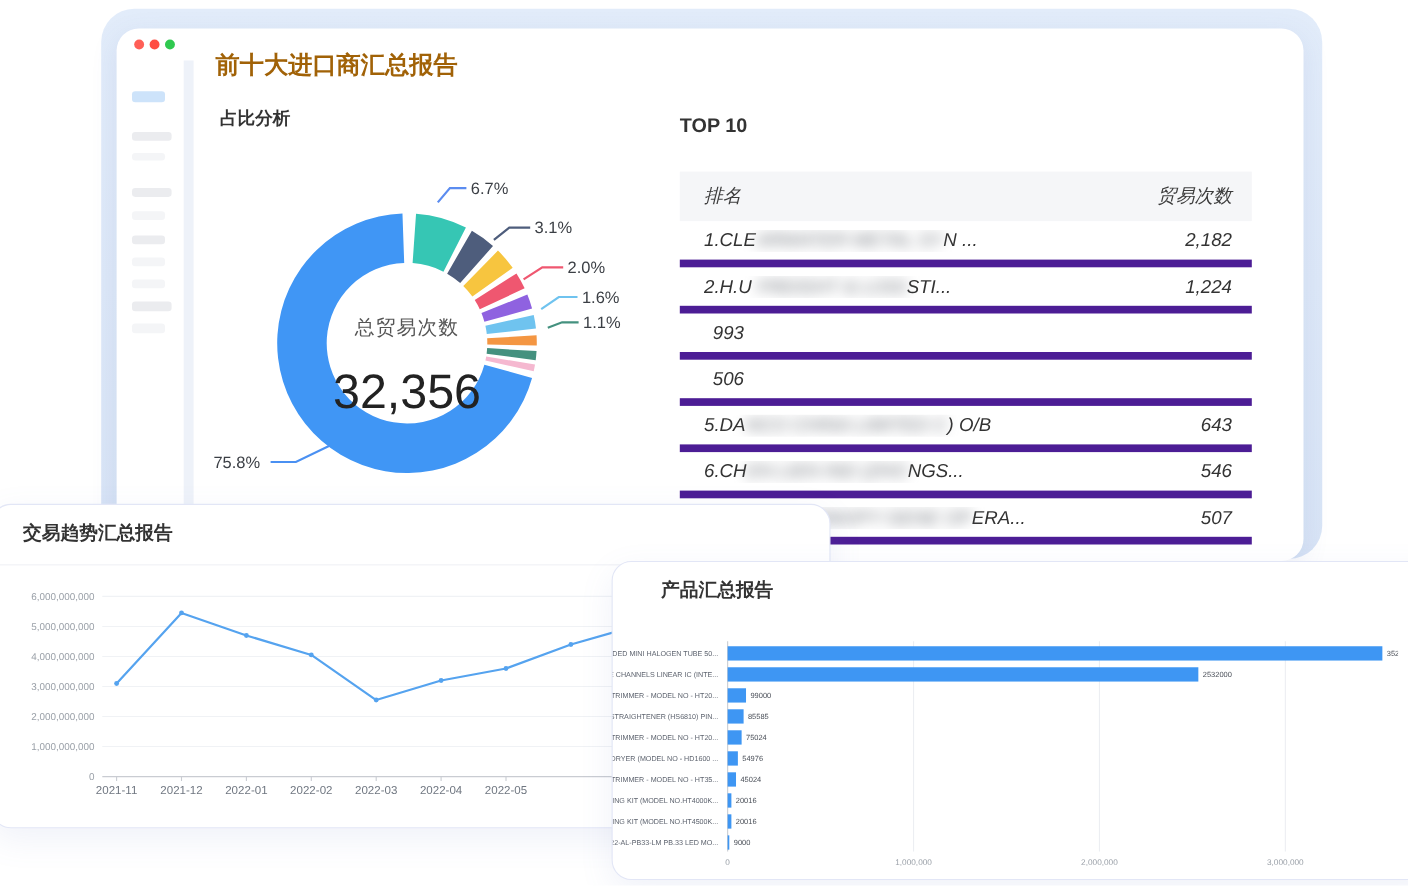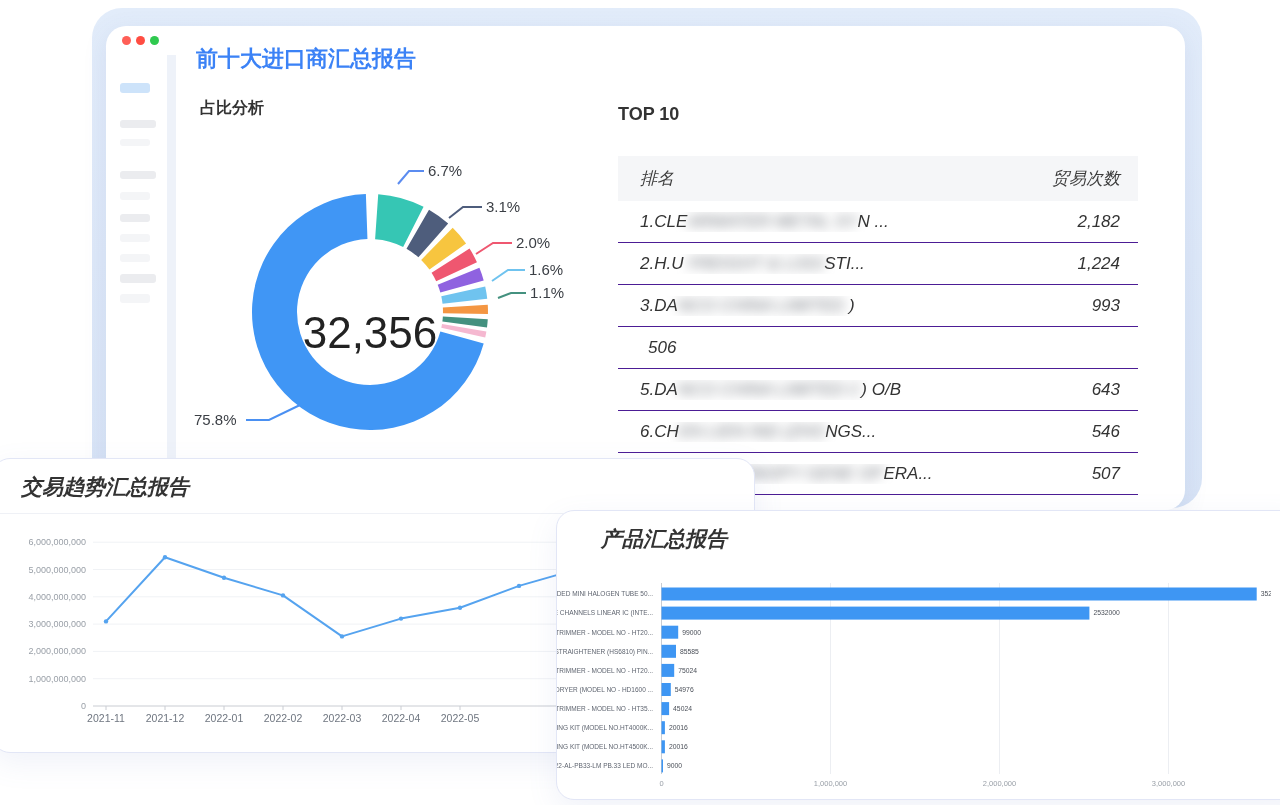--- a/index.html
+++ b/index.html
@@ -8,41 +8,41 @@
   .backdrop{position:absolute;left:92px;top:8px;width:1110px;height:500px;
             background:linear-gradient(180deg,#e2ecfa 0%,#d8e4f6 100%);border-radius:30px;}
   .window{position:absolute;left:106px;top:26px;width:1079px;height:484px;background:#fff;
           border-radius:20px;box-shadow:0 6px 24px rgba(90,110,170,.10);}
   .dots{position:absolute;left:16px;top:10px;display:flex;gap:5px;}
   .dot{width:9px;height:9px;border-radius:50%;}
   .side-divider{position:absolute;left:61px;top:29px;width:9px;height:455px;background:#eef2f9;}
   .skel{position:absolute;left:14px;border-radius:3px;background:#ebecef;}
   .skel.blue{background:#cde3fa;}
   .skel.lite{background:#f4f5f7;}
-  .page-title{position:absolute;left:90px;top:18px;font-size:22px;font-weight:700;color:#3b82f6;}
+  .page-title{position:absolute;left:90px;top:18px;font-size:22px;font-weight:700;color:#a16207;}
   .sec-label{position:absolute;left:94px;top:72px;font-size:16px;font-weight:600;color:#333;}
   .top10-title{position:absolute;left:512px;top:78px;font-size:18px;font-weight:600;color:#333;}
   .ttable{position:absolute;left:512px;top:130px;width:520px;font-style:italic;}
   .thead{height:45px;background:#f5f6f8;display:flex;align-items:center;justify-content:space-between;
          padding:0 18px 0 22px;box-sizing:border-box;font-size:17px;color:#3c3c3c;}
   .trow{height:42px;display:flex;align-items:center;justify-content:space-between;
-        padding:0 18px 0 22px;box-sizing:border-box;border-bottom:1px solid #4c1d95;
+        padding:0 18px 0 22px;box-sizing:border-box;border-bottom:7px solid #4c1d95;
         font-size:17px;color:#333;overflow:hidden;}
   .tname{white-space:nowrap;overflow:hidden;}
   .tval{flex:0 0 auto;margin-left:8px;}
   .blurred{filter:blur(6px);color:#6a6f77;}
   #donut-overlay{position:absolute;left:0;top:0;width:1079px;height:484px;pointer-events:none;}
   .donut-center{position:absolute;left:154px;top:260px;width:220px;text-align:center;pointer-events:none;}
   .donut-center .lab{font-size:18px;color:#555;letter-spacing:1px;}
   .donut-center .val{font-size:44px;color:#222;margin-top:22px;}
   .card{position:absolute;background:#fff;border:1px solid #e2e6f6;border-radius:18px;
         box-shadow:0 10px 30px rgba(110,125,200,.10);}
   .trend-card{left:-8px;top:458px;width:761px;height:293px;z-index:5;}
   .product-card{left:556px;top:510px;width:716px;height:288px;z-index:10;padding-left:37px;}
-  .card-title{position:absolute;left:28px;top:14px;font-size:21px;font-weight:700;color:#333;font-style:italic;}
+  .card-title{position:absolute;left:28px;top:14px;font-size:17px;font-weight:700;color:#333;}
   .product-card .card-title{left:44px;}
   .card-divider{position:absolute;left:0;top:54px;width:100%;height:1px;background:#eff1f6;}
   svg text{font-family:"Liberation Sans","DejaVu Sans",sans-serif;}
 </style>
 </head>
 <body>
 
 <div class="page">
   <div class="backdrop"></div>
 
@@ -88,40 +88,40 @@
         <polyline points="370,228 387,217 406,217" fill="none" stroke="#ef5770" stroke-width="2"></polyline>
         <text x="410" y="222" font-size="15" fill="#3b3f45">2.0%</text>
         <polyline points="386,255 402,244 419,244" fill="none" stroke="#6fc3ef" stroke-width="2"></polyline>
         <text x="423" y="249" font-size="15" fill="#3b3f45">1.6%</text>
         <polyline points="392,272 405,267 420,267" fill="none" stroke="#44917f" stroke-width="2"></polyline>
         <text x="424" y="272" font-size="15" fill="#3b3f45">1.1%</text>
         <polyline points="140,394 163,394 194,379" fill="none" stroke="#4a90f2" stroke-width="2"></polyline>
         <text x="88" y="399" font-size="15" fill="#3b3f45">75.8%</text>
       </svg>
     <div class="donut-center">
+      <div class="lab">总贸易次数</div>
       <div class="val">32,356</div>
     </div>
 
     <div class="top10-title">TOP 10</div>
     <div class="ttable">
       <div class="thead">
         <span>排名</span>
         <span>贸易次数</span>
       </div>
       <div>
           <div class="trow">
             <div class="tname"><span>1.CLE</span><span class="blurred">ARWATER METAL SY</span><span>N ...</span></div>
             <div class="tval">2,182</div>
           </div>
           <div class="trow">
             <div class="tname"><span>2.H.U</span><span class="blurred"> FREIGHT &amp; LOGI</span><span>STI...</span></div>
             <div class="tval">1,224</div>
           </div>
           <div class="trow">
-            <div class="tname"><span>3.DA</span><span class="blurred">NCO CHINA LIMITED </span><span>)</span></div>
             <div class="tval">993</div>
           </div>
           <div class="trow">
             <div class="tval">506</div>
           </div>
           <div class="trow">
             <div class="tname"><span>5.DA</span><span class="blurred">NCO CHINA LIMITED C</span><span>) O/B</span></div>
             <div class="tval">643</div>
           </div>
           <div class="trow">

